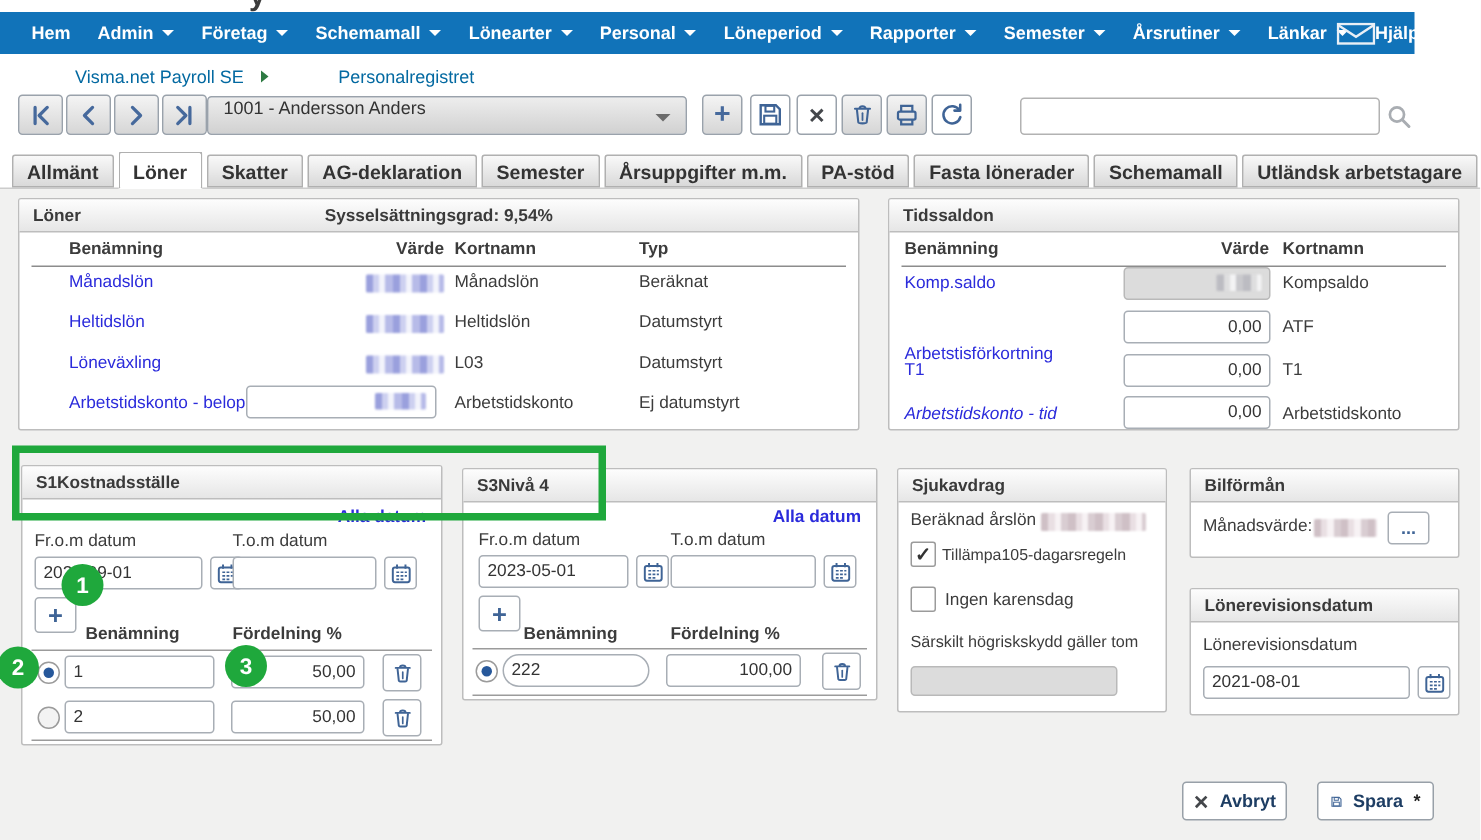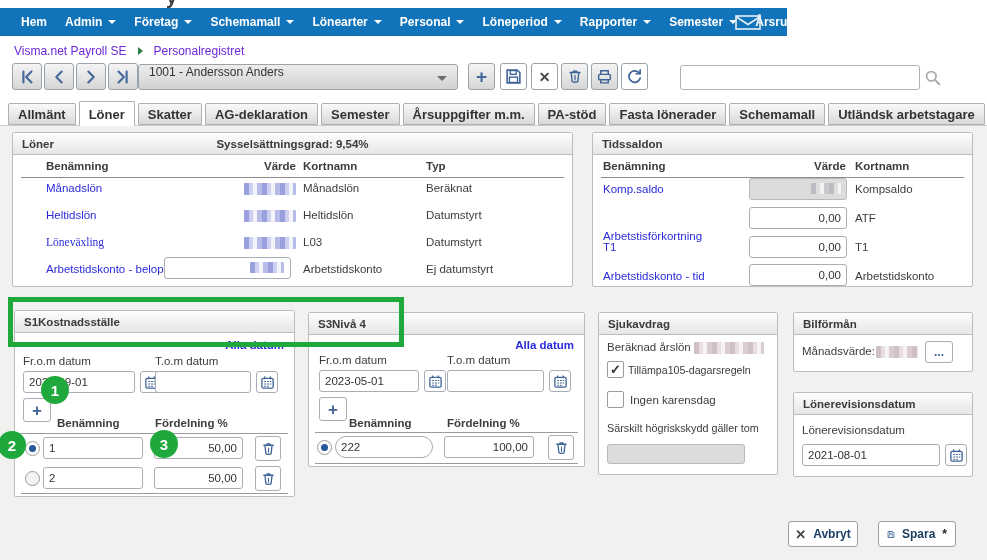--- a/index.html
+++ b/index.html
@@ -3,28 +3,28 @@
 <meta charset="utf-8">
 <style>
   html,body{margin:0;padding:0;background:#fff;font-family:"Liberation Sans",sans-serif;}
   .screen{position:relative;width:987px;height:560px;background:#fff;overflow:hidden;}
 
   
   .top-strip{position:absolute;left:0;top:0;width:987px;height:8px;overflow:hidden;background:#fff;}
   .cut{position:absolute;left:166px;top:-14px;font-size:20px;color:#3c3c3c;font-weight:bold;}
 
   
-  .menubar{position:absolute;left:0;top:8px;width:787px;height:28px;background:#1173b9;display:flex;align-items:center;padding-left:12px;box-sizing:border-box;}
+  .menubar{position:absolute;left:0;top:8px;width:943px;height:28px;background:#1173b9;display:flex;align-items:center;padding-left:12px;box-sizing:border-box;}
   .mi{color:#fff;font-size:12px;font-weight:bold;padding:0 9px;display:flex;align-items:center;gap:6px;cursor:pointer;white-space:nowrap;}
   .caret{width:0;height:0;border-left:4px solid transparent;border-right:4px solid transparent;border-top:4px solid #fff;display:inline-block;}
   .mail{position:absolute;right:26px;top:7px;width:26px;height:15px;cursor:pointer;}
 
   
   .breadcrumb{position:absolute;left:14px;top:44px;font-size:12px;color:#2d7a42;display:flex;gap:11px;align-items:center;}
-  .breadcrumb a{color:#6d28d9;text-decoration:none;cursor:pointer;}
+  .breadcrumb a{color:#0369a1;text-decoration:none;cursor:pointer;margin-left:36px;}
   .bc-arrow{width:0;height:0;border-top:4px solid transparent;border-bottom:4px solid transparent;border-left:5px solid #2d7a42;}
 
   
   .tbtn{position:absolute;height:27px;border:1px solid #9aa2ab;border-radius:3px;display:flex;align-items:center;justify-content:center;box-sizing:border-box;cursor:pointer;padding:0;}
   .tbtn.gray{background:linear-gradient(#f4f4f4,#d6d6d6);}
   .tbtn.white{background:#fff;}
   .record-select{position:absolute;left:138px;top:64px;width:320px;height:26px;background:linear-gradient(#ededed,#d1d1d1);border:1px solid #9aa2ab;border-radius:3px;font-size:12px;color:#333;display:flex;padding:0 10px;box-sizing:border-box;cursor:pointer;}
   .sel-caret{position:absolute;right:10px;top:11px;width:0;height:0;border-left:5px solid transparent;border-right:5px solid transparent;border-top:5px solid #6b6b6b;}
   .search-input{position:absolute;left:680px;top:65px;width:240px;height:25px;border:1px solid #b2b2b2;border-radius:3px;box-sizing:border-box;font-size:12px;padding:0 8px;font-family:inherit;color:#333;}
   .search-ico{position:absolute;left:924px;top:69px;}
@@ -238,21 +238,21 @@
     <span class="link" style="left:33px;top:49px;">Månadslön</span>
     <span class="blur blue" style="left:231px;top:50px;width:52px;"></span>
     <span class="lbl" style="left:290px;top:49px;">Månadslön</span>
     <span class="lbl" style="left:413px;top:49px;">Beräknat</span>
 
     <span class="link" style="left:33px;top:76px;">Heltidslön</span>
     <span class="blur blue" style="left:231px;top:77px;width:52px;"></span>
     <span class="lbl" style="left:290px;top:76px;">Heltidslön</span>
     <span class="lbl" style="left:413px;top:76px;">Datumstyrt</span>
 
-    <span class="link" style="left:33px;top:103px;font-family:Liberation Serif, serif;">Löneväxling</span>
+    <span class="link" style="left:33px;top:103px;">Löneväxling</span>
     <span class="blur blue" style="left:231px;top:104px;width:52px;"></span>
     <span class="lbl" style="left:290px;top:103px;">L03</span>
     <span class="lbl" style="left:413px;top:103px;">Datumstyrt</span>
 
     <span class="link" style="left:33px;top:130px;">Arbetstidskonto - belopp</span>
     <input class="ipt" style="left: 151px; top: 124px; width: 127px;">
     <span class="blur blue" style="left:237px;top:129px;width:34px;height:11px;"></span>
     <span class="lbl" style="left:290px;top:130px;">Arbetstidskonto</span>
     <span class="lbl" style="left:413px;top:130px;">Ej datumstyrt</span>
   </div>
@@ -272,21 +272,21 @@
     <span class="lbl" style="left:262px;top:50px;">Kompsaldo</span>
 
     <span class="link" style="left:10px;top:97px;">Arbetstisförkortning</span>
     <input class="ipt num" style="left: 156px; top: 74px; width: 98px;" value="0,00">
     <span class="lbl" style="left:262px;top:79px;">ATF</span>
 
     <span class="link" style="left:10px;top:108px;">T1</span>
     <input class="ipt num" style="left: 156px; top: 103px; width: 98px;" value="0,00">
     <span class="lbl" style="left:262px;top:108px;">T1</span>
 
-    <span class="link" style="left:10px;top:137px;">Arbetstidskonto - tid</span>
+    <span class="link" style="left:10px;top:137px;font-style:italic;">Arbetstidskonto - tid</span>
     <input class="ipt num" style="left: 156px; top: 131px; width: 98px;" value="0,00">
     <span class="lbl" style="left:262px;top:137px;">Arbetstidskonto</span>
   </div>
 
   <div class="panel" style="left:14px;top:310px;width:281px;height:187px;">
     <div class="phead">
       <span>S1Kostnadsställe</span>
     </div>
     <span class="link bold" style="right:10px;top:28px;">Alla datum</span>
     <span class="lbl" style="left:8px;top:44px;">Fr.o.m datum</span>

